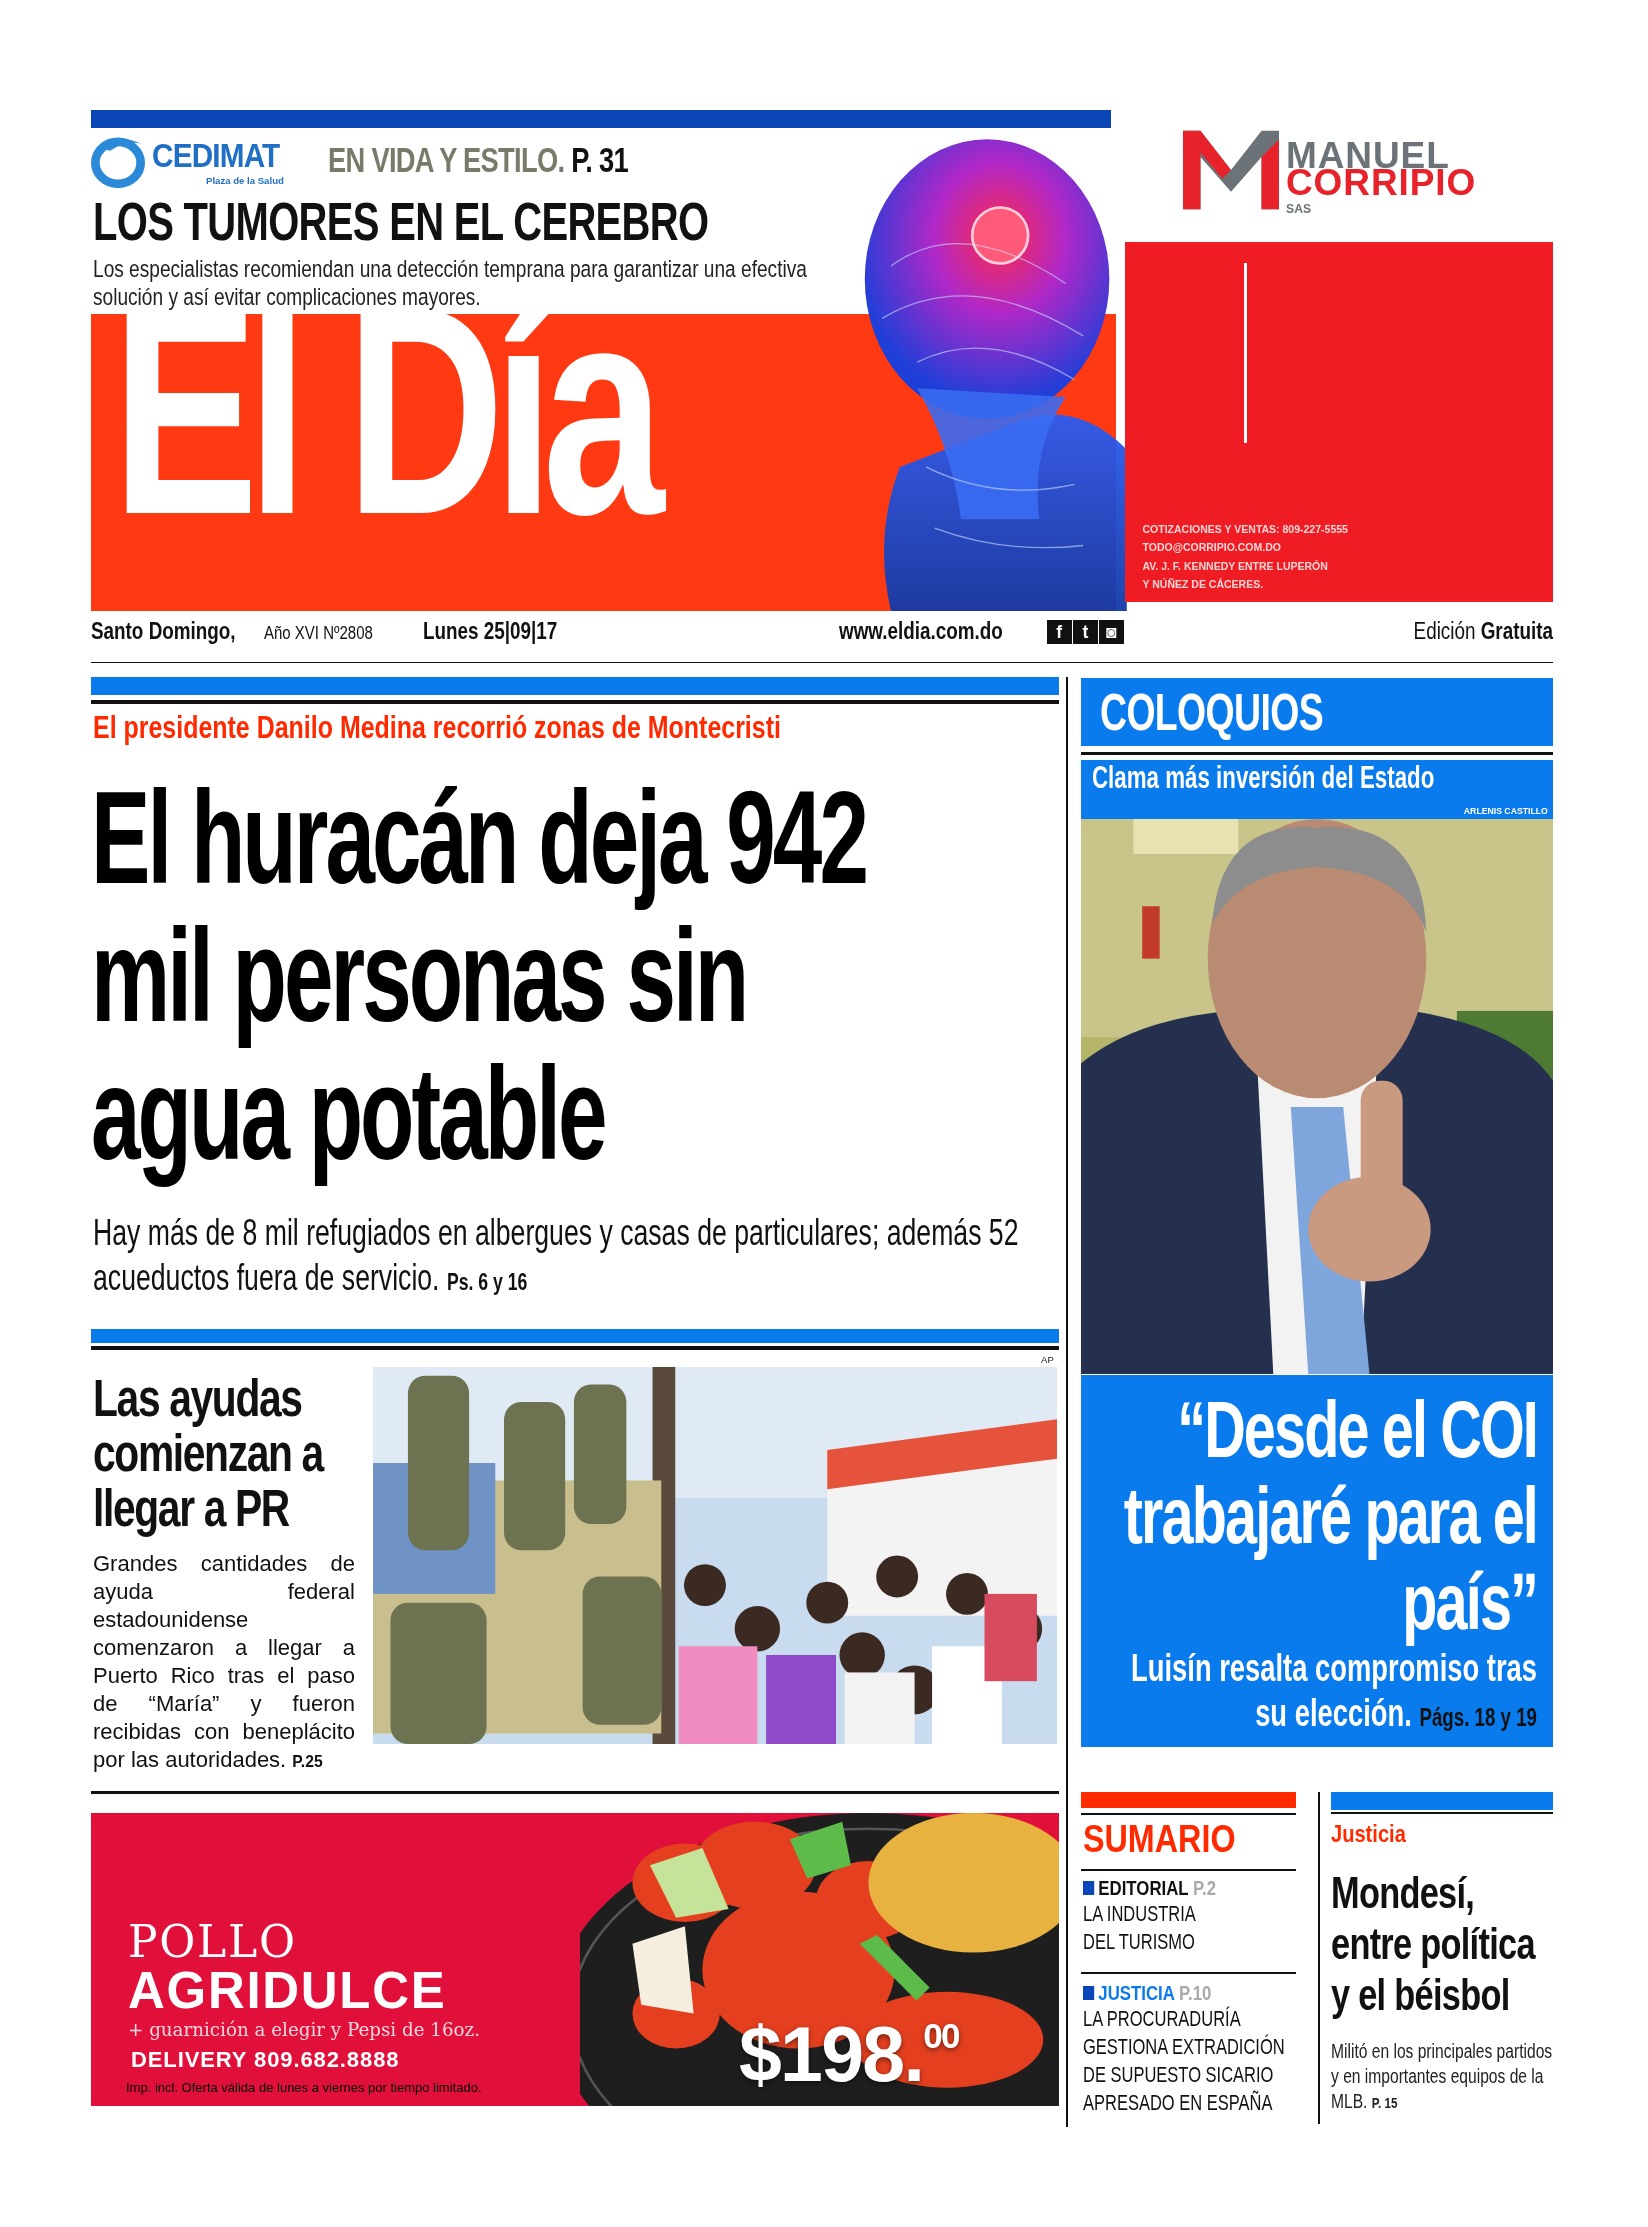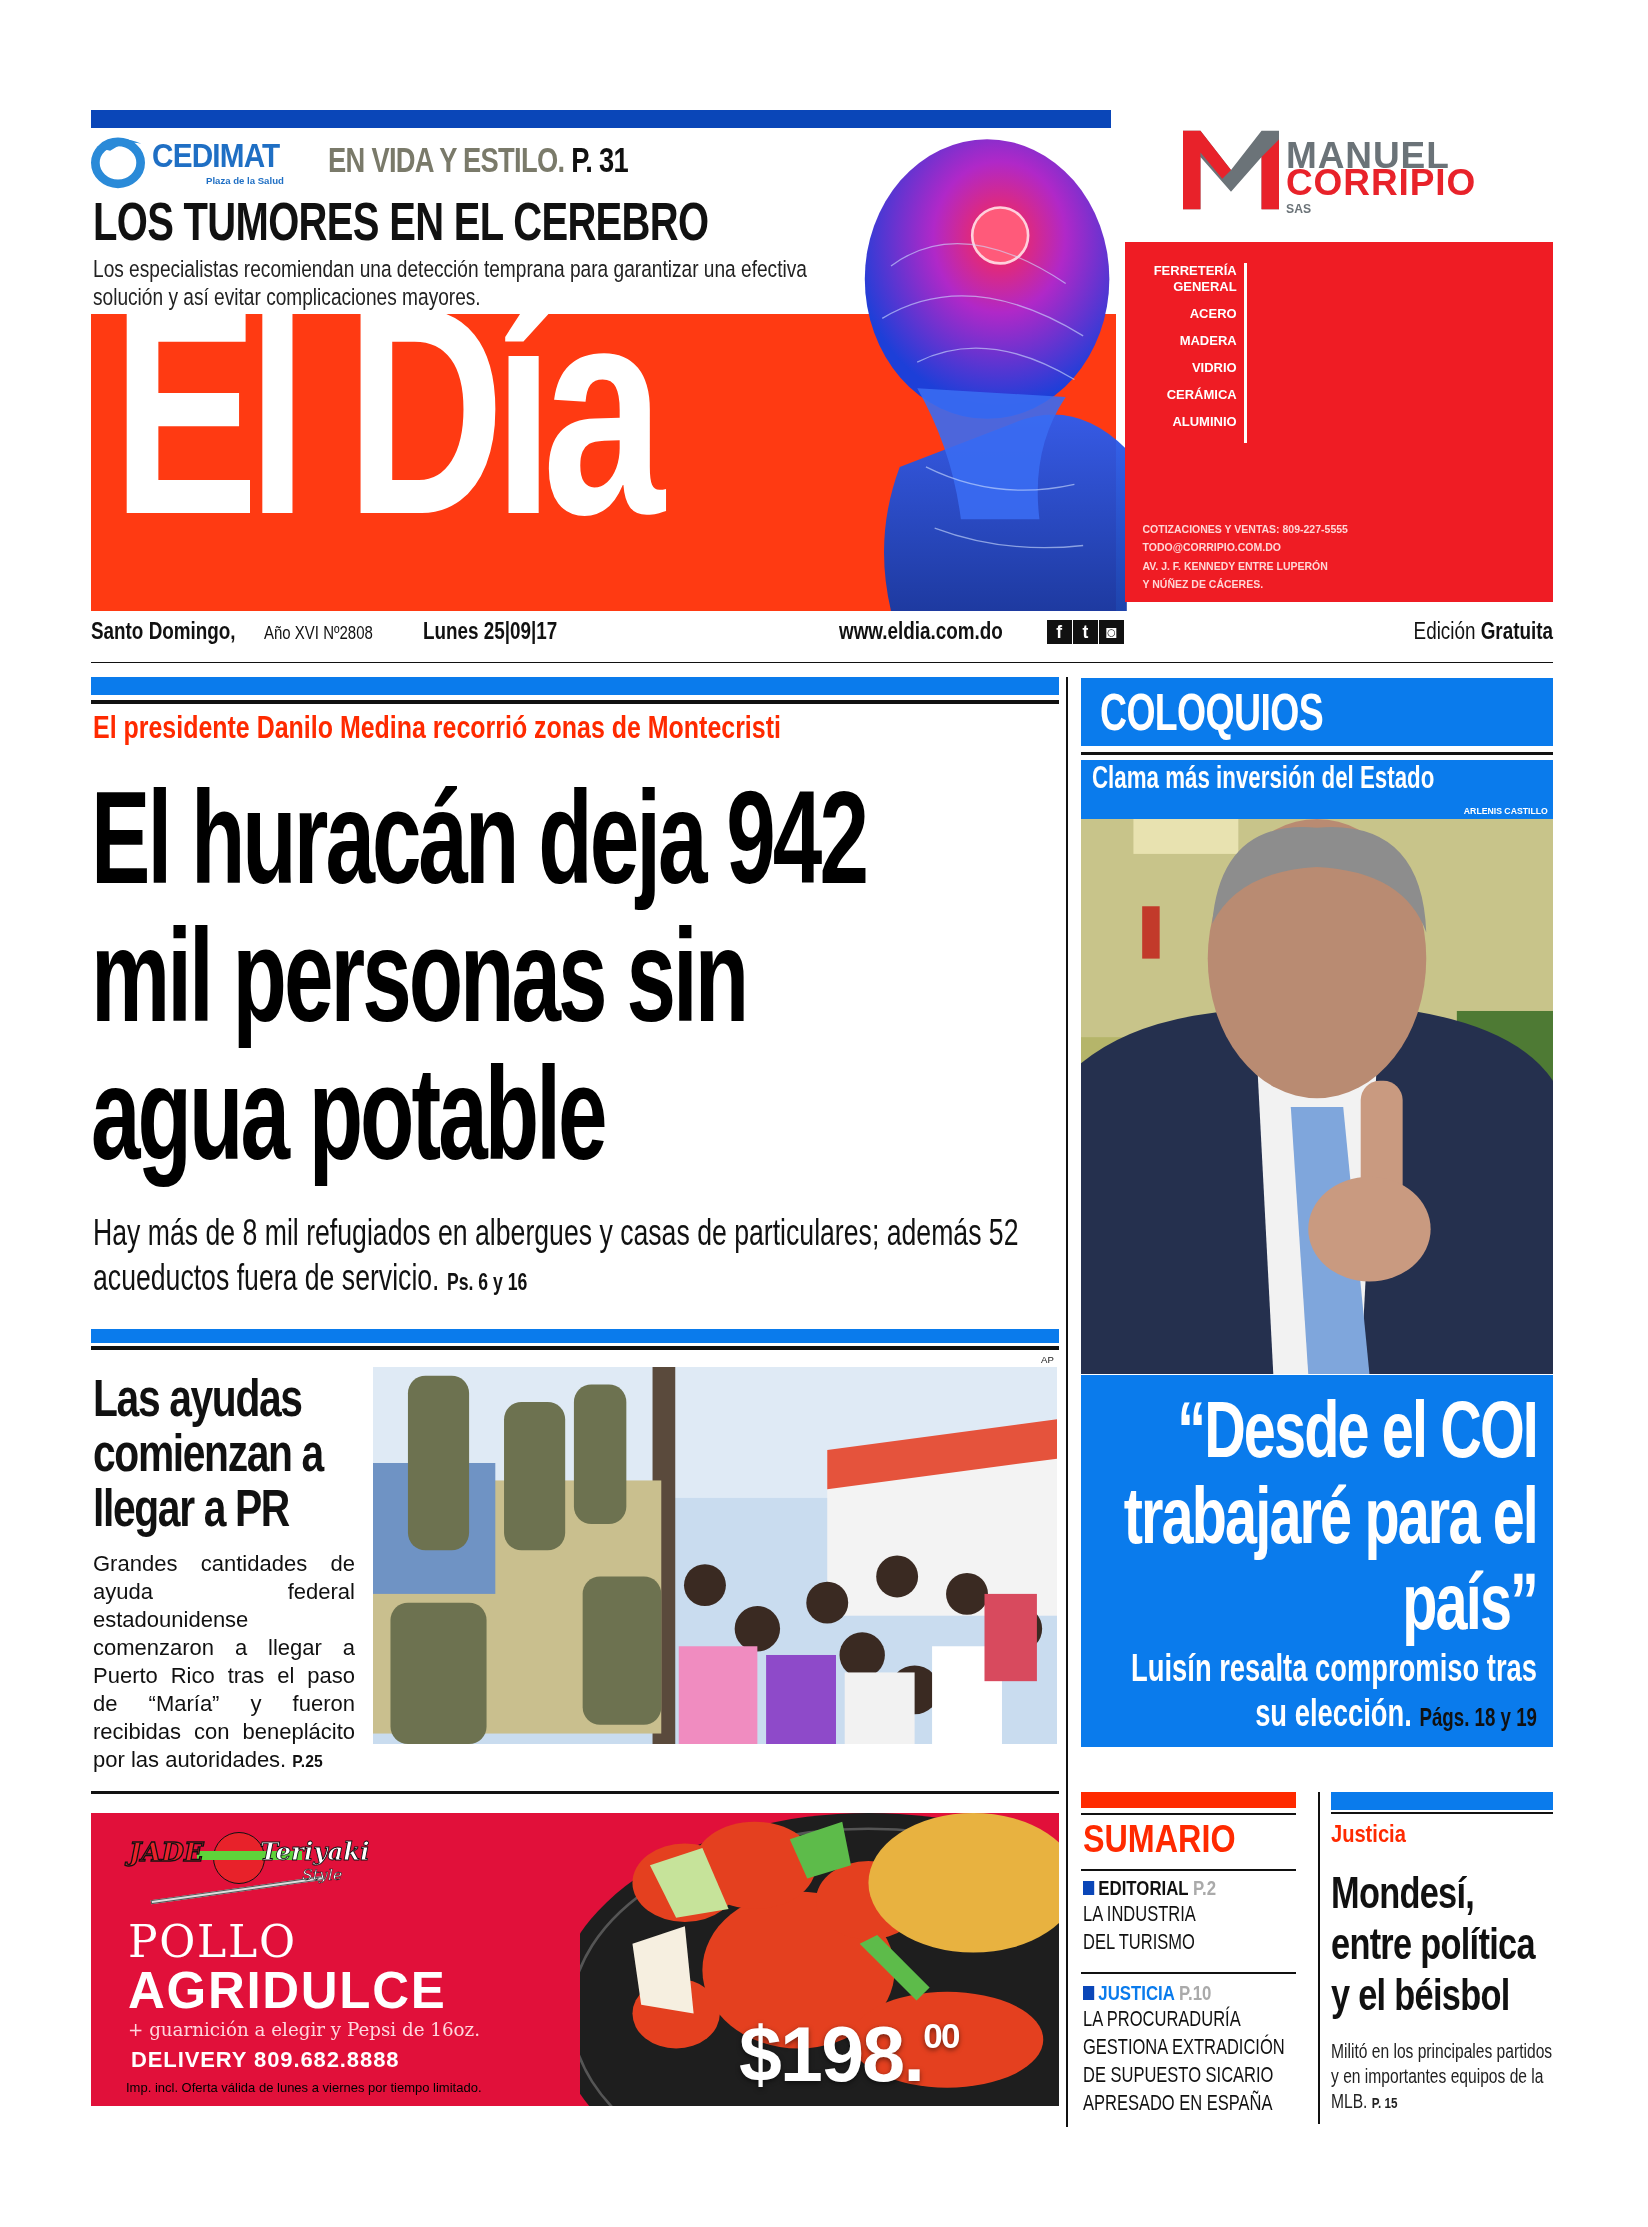--- a/index.html
+++ b/index.html
@@ -176,28 +176,20 @@
   <svg id="corripio-m" viewBox="0 0 110 110">
     <polygon points="0,10 20,10 55,55 90,10 110,10 110,100 90,100 90,40 55,80 20,40 20,100 0,100" fill="#6b7378"></polygon>
     <polygon points="0,10 20,10 55,55 45,65 20,35 20,100 0,100" fill="#e8222a"></polygon>
     <polygon points="90,40 110,20 110,100 90,100" fill="#e8222a"></polygon>
   </svg>
   <span id="corripio-manuel">MANUEL</span>
   <span id="corripio-corripio">CORRIPIO</span>
   <span id="corripio-sas">SAS</span>
 </div>
 <div id="corripio-ad" class="abs">
-  <div id="corripio-cats">
-    <div>FERRETERÍA GENERAL</div>
-    <div>ACERO</div>
-    <div>MADERA</div>
-    <div>VIDRIO</div>
-    <div>CERÁMICA</div>
-    <div>ALUMINIO</div>
-  </div>
   <div id="corripio-vline"></div>
   <div id="corripio-contact">
     <div>COTIZACIONES Y VENTAS: 809-227-5555</div>
     <div>TODO@CORRIPIO.COM.DO</div>
     <div>AV. J. F. KENNEDY ENTRE LUPERÓN</div>
     <div>Y NÚÑEZ DE CÁCERES.</div>
   </div>
 </div>
 
 <div id="dateline" class="abs">
@@ -264,28 +256,20 @@
     <rect x="540" y="350" width="80" height="82" fill="#f2f2f2"></rect>
     <rect x="640" y="320" width="80" height="112" fill="#fff"></rect>
     <rect x="700" y="260" width="60" height="100" fill="#d84a5e"></rect>
   </g>
 </svg>
 
 <div id="main-bottom-rule" class="abs"></div>
 <div id="col-divider" class="abs"></div>
 
 <div id="jade-ad" class="abs">
-  <div id="jade-logo">
-    <div id="jade-sun"></div>
-    <div id="jade-stripe"></div>
-    <div id="jade-chop"></div>
-    <span id="jade-word">JADE</span>
-    <span id="jade-teriyaki">Teriyaki</span>
-    <span id="jade-style">Style</span>
-  </div>
   <div id="jade-pollo">POLLO</div>
   <div id="jade-agridulce">AGRIDULCE</div>
   <div id="jade-guarn">+ guarnición a elegir y Pepsi de 16oz.</div>
   <div id="jade-delivery">DELIVERY 809.682.8888</div>
   <div id="jade-legal">Imp. incl. Oferta válida de lunes a viernes por tiempo limitado.</div>
   <svg id="jade-food" viewBox="0 0 548 336" preserveAspectRatio="none">
     <ellipse cx="330" cy="230" rx="360" ry="230" fill="#1e1e1e"></ellipse>
     <ellipse cx="330" cy="230" rx="340" ry="212" fill="none" stroke="#555" stroke-width="3"></ellipse>
     <g fill="#e4401f">
       <ellipse cx="120" cy="80" rx="60" ry="45"></ellipse>

